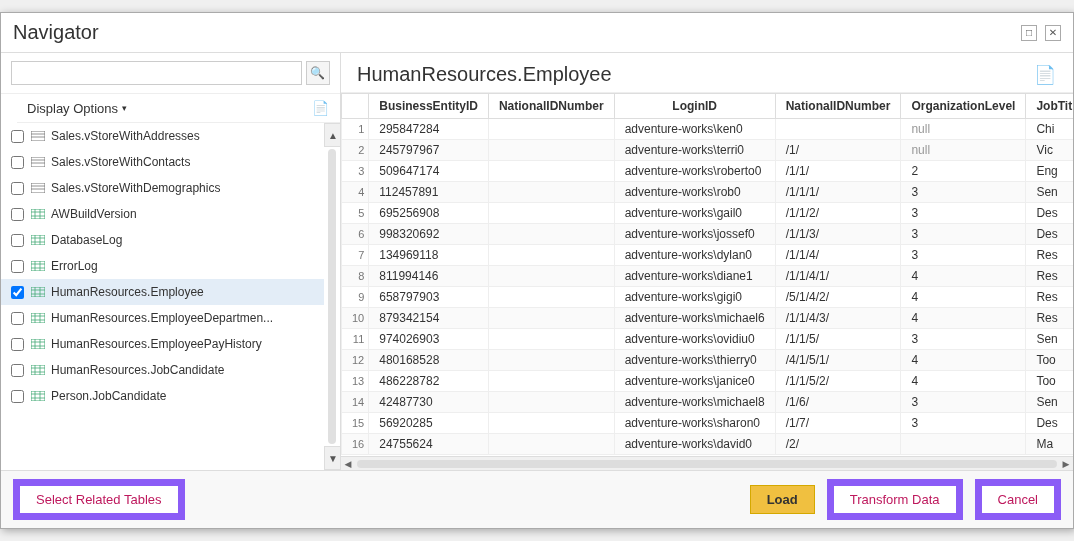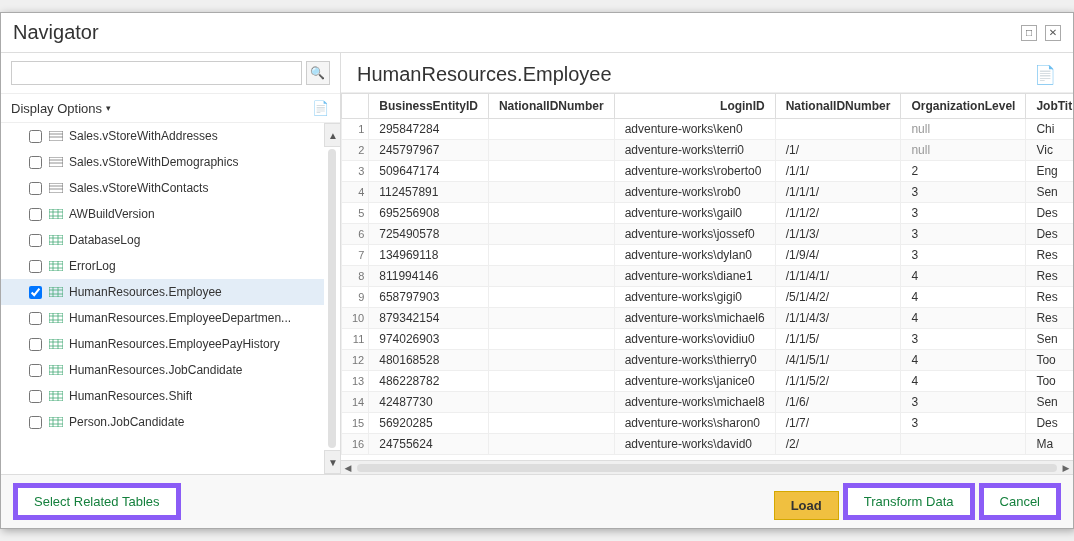--- a/index.html
+++ b/index.html
@@ -88,20 +88,21 @@
       cursor: pointer;
       color: #555;
       font-size: 12px;
     }
     .display-options-bar {
       padding: 6px 10px;
       display: flex;
       align-items: center;
       justify-content: space-between;
       border-bottom: 1px solid #eee;
+      margin-left: 16px;
     }
     .display-options-btn {
       display: flex;
       align-items: center;
       gap: 4px;
       cursor: pointer;
       font-size: 13px;
       color: #333;
       border: none;
       background: none;
@@ -124,21 +125,21 @@
     }
     .sidebar-list::-webkit-scrollbar-track {
       background: #f0f0f0;
     }
     .sidebar-list::-webkit-scrollbar-thumb {
       background: #bbb;
     }
     .list-item {
       display: flex;
       align-items: center;
-      padding: 4px 28px;
+      padding: 4px 10px;
       cursor: pointer;
       white-space: nowrap;
       overflow: hidden;
       text-overflow: ellipsis;
       height: 26px;
     }
     .list-item.selected {
       background: #e3edf7;
     }
     .list-item input[type=checkbox] {
@@ -186,21 +187,21 @@
     }
     .data-table {
       border-collapse: collapse;
       font-size: 12px;
       min-width: 100%;
     }
     .data-table th {
       background: #fff;
       border: 1px solid #ddd;
       padding: 5px 10px;
-      text-align: right;
+      text-align: center;
       font-weight: 600;
       color: #333;
       white-space: nowrap;
       position: sticky;
       top: 0;
       z-index: 1;
     }
     .data-table td {
       border: 1px solid #eee;
       padding: 3px 10px;
@@ -231,30 +232,30 @@
       background: #f8f8f8;
       flex-shrink: 0;
     }
     .footer-left {
       display: flex;
       align-items: center;
       gap: 8px;
     }
     .footer-right {
       display: flex;
-      align-items: flex-end;
-      gap: 4px;
+      align-items: center;
+      gap: 12px;
     }
     .btn {
       padding: 6px 16px;
       font-size: 13px;
-      border: 5px solid #8b5cf6;
+      border: 7px solid #8b5cf6;
       background: #fff;
       cursor: pointer;
-      color: #15803d;
+      color: #be185d;
     }
     .btn-primary {
       background: #f0c040;
       border: 1px solid #d4a800;
       color: #333;
       font-weight: 600;
     }
     .h-scroll-bar {
       display: flex;
       align-items: center;
@@ -377,34 +378,34 @@
             <div class="list-item">
               <div class="list-item-row">
                 <input type="checkbox" style="">
                 <span class="item-icon">
                   <svg width="14" height="10" viewBox="0 0 14 10">
                     <rect x="0" y="0" width="14" height="10" fill="none" stroke="#777" stroke-width="1"></rect>
                     <line x1="0" y1="3" x2="14" y2="3" stroke="#777" stroke-width="0.8"></line>
                     <line x1="0" y1="6" x2="14" y2="6" stroke="#777" stroke-width="0.8"></line>
                   </svg>
                 </span>
-                <span class="list-item-label">Sales.vStoreWithDemographics</span>
+                <span class="list-item-label">Sales.vStoreWithContacts</span>
               </div>
             </div>
             <div class="list-item">
               <div class="list-item-row">
                 <input type="checkbox" style="">
                 <span class="item-icon">
                   <svg width="14" height="10" viewBox="0 0 14 10">
                     <rect x="0" y="0" width="14" height="10" fill="none" stroke="#777" stroke-width="1"></rect>
                     <line x1="0" y1="3" x2="14" y2="3" stroke="#777" stroke-width="0.8"></line>
                     <line x1="0" y1="6" x2="14" y2="6" stroke="#777" stroke-width="0.8"></line>
                   </svg>
                 </span>
-                <span class="list-item-label">Sales.vStoreWithContacts</span>
+                <span class="list-item-label">Sales.vStoreWithDemographics</span>
               </div>
             </div>
             <div class="list-item">
               <div class="list-item-row">
                 <input type="checkbox" style="">
                 <span class="item-icon">
                   <svg width="14" height="10" viewBox="0 0 14 10">
                     <rect x="0" y="0" width="14" height="10" fill="none" stroke="#4a7" stroke-width="1"></rect>
                     <line x1="0" y1="3" x2="14" y2="3" stroke="#4a7" stroke-width="0.8"></line>
                     <line x1="0" y1="7" x2="14" y2="7" stroke="#4a7" stroke-width="0.8"></line>
@@ -496,35 +497,20 @@
                 <span class="item-icon">
                   <svg width="14" height="10" viewBox="0 0 14 10">
                     <rect x="0" y="0" width="14" height="10" fill="none" stroke="#4a7" stroke-width="1"></rect>
                     <line x1="0" y1="3" x2="14" y2="3" stroke="#4a7" stroke-width="0.8"></line>
                     <line x1="0" y1="7" x2="14" y2="7" stroke="#4a7" stroke-width="0.8"></line>
                     <line x1="4" y1="0" x2="4" y2="10" stroke="#4a7" stroke-width="0.8"></line>
                     <line x1="9" y1="0" x2="9" y2="10" stroke="#4a7" stroke-width="0.8"></line>
                   </svg>
                 </span>
                 <span class="list-item-label">HumanResources.JobCandidate</span>
-              </div>
-            </div>
-            <div class="list-item">
-              <div class="list-item-row">
-                <input type="checkbox" style="">
-                <span class="item-icon">
-                  <svg width="14" height="10" viewBox="0 0 14 10">
-                    <rect x="0" y="0" width="14" height="10" fill="none" stroke="#4a7" stroke-width="1"></rect>
-                    <line x1="0" y1="3" x2="14" y2="3" stroke="#4a7" stroke-width="0.8"></line>
-                    <line x1="0" y1="7" x2="14" y2="7" stroke="#4a7" stroke-width="0.8"></line>
-                    <line x1="4" y1="0" x2="4" y2="10" stroke="#4a7" stroke-width="0.8"></line>
-                    <line x1="9" y1="0" x2="9" y2="10" stroke="#4a7" stroke-width="0.8"></line>
-                  </svg>
-                </span>
-                <span class="list-item-label">HumanResources.Shift</span>
               </div>
             </div>
             <div class="list-item">
               <div class="list-item-row">
                 <input type="checkbox" style="">
                 <span class="item-icon">
                   <svg width="14" height="10" viewBox="0 0 14 10">
                     <rect x="0" y="0" width="14" height="10" fill="none" stroke="#4a7" stroke-width="1"></rect>
                     <line x1="0" y1="3" x2="14" y2="3" stroke="#4a7" stroke-width="0.8"></line>
                     <line x1="0" y1="7" x2="14" y2="7" stroke="#4a7" stroke-width="0.8"></line>
@@ -604,33 +590,33 @@
                   <td class="col-num">5</td>
                   <td>695256908</td>
                   <td></td>
                   <td>adventure-works\gail0</td>
                   <td>/1/1/2/</td>
                   <td>3</td>
                   <td>Des</td>
                 </tr>
                 <tr>
                   <td class="col-num">6</td>
-                  <td>725490578</td>
+                  <td>998320692</td>
                   <td></td>
                   <td>adventure-works\jossef0</td>
                   <td>/1/1/3/</td>
                   <td>3</td>
                   <td>Des</td>
                 </tr>
                 <tr>
                   <td class="col-num">7</td>
                   <td>134969118</td>
                   <td></td>
                   <td>adventure-works\dylan0</td>
-                  <td>/1/9/4/</td>
+                  <td>/1/1/4/</td>
                   <td>3</td>
                   <td>Res</td>
                 </tr>
                 <tr>
                   <td class="col-num">8</td>
                   <td>811994146</td>
                   <td></td>
                   <td>adventure-works\diane1</td>
                   <td>/1/1/4/1/</td>
                   <td>4</td>

